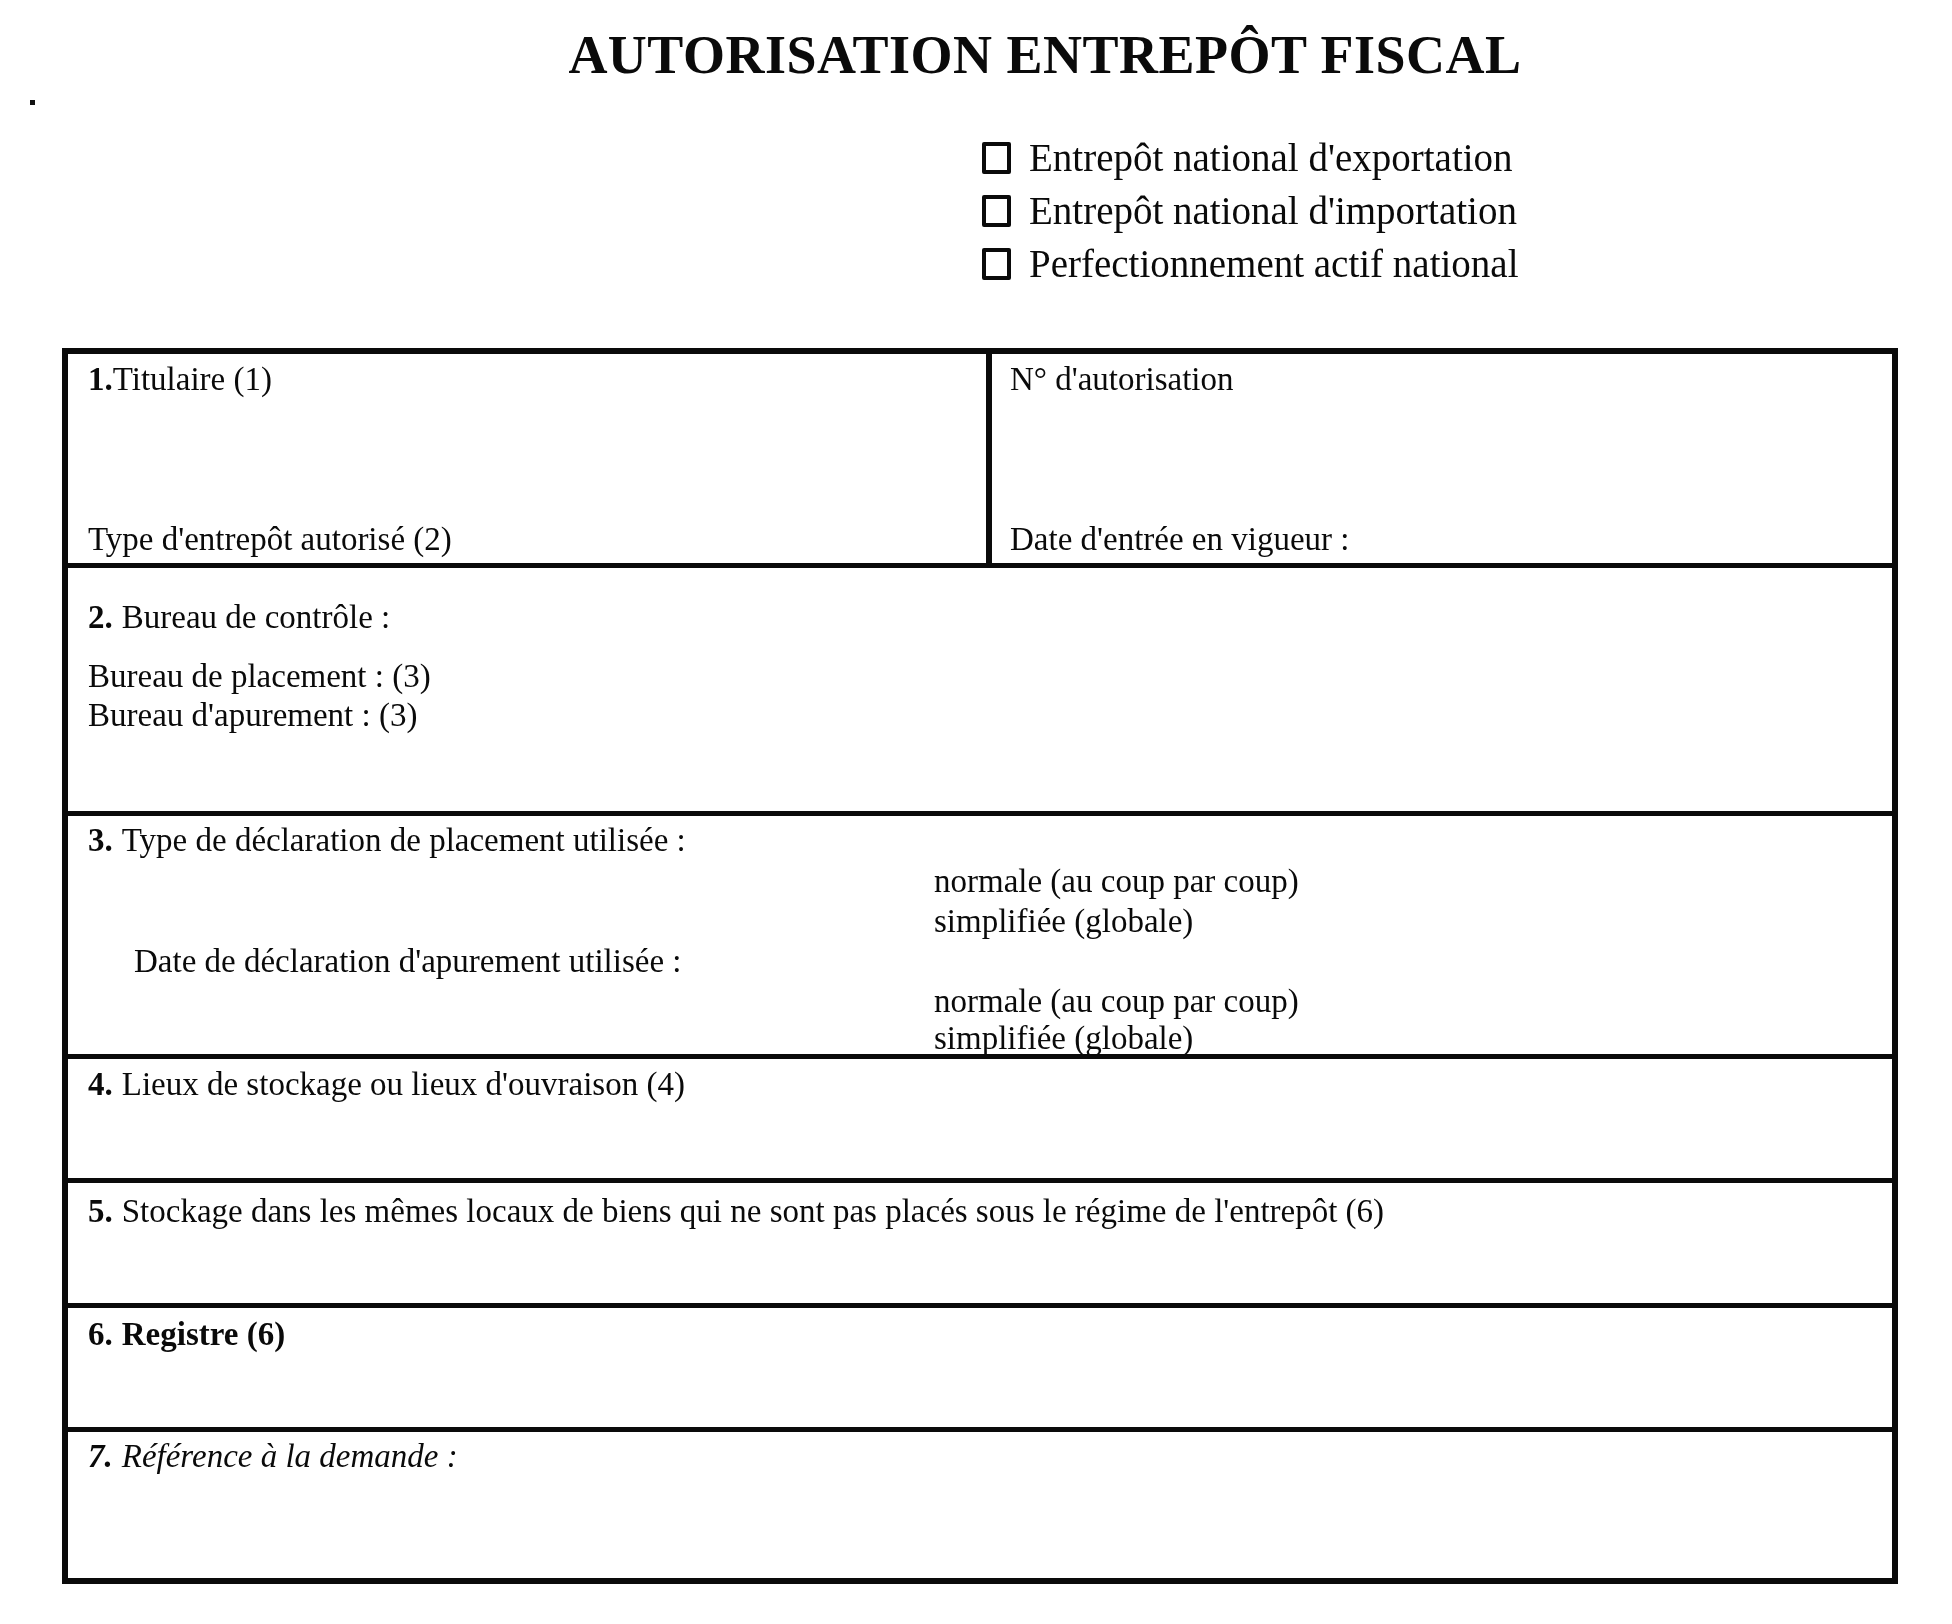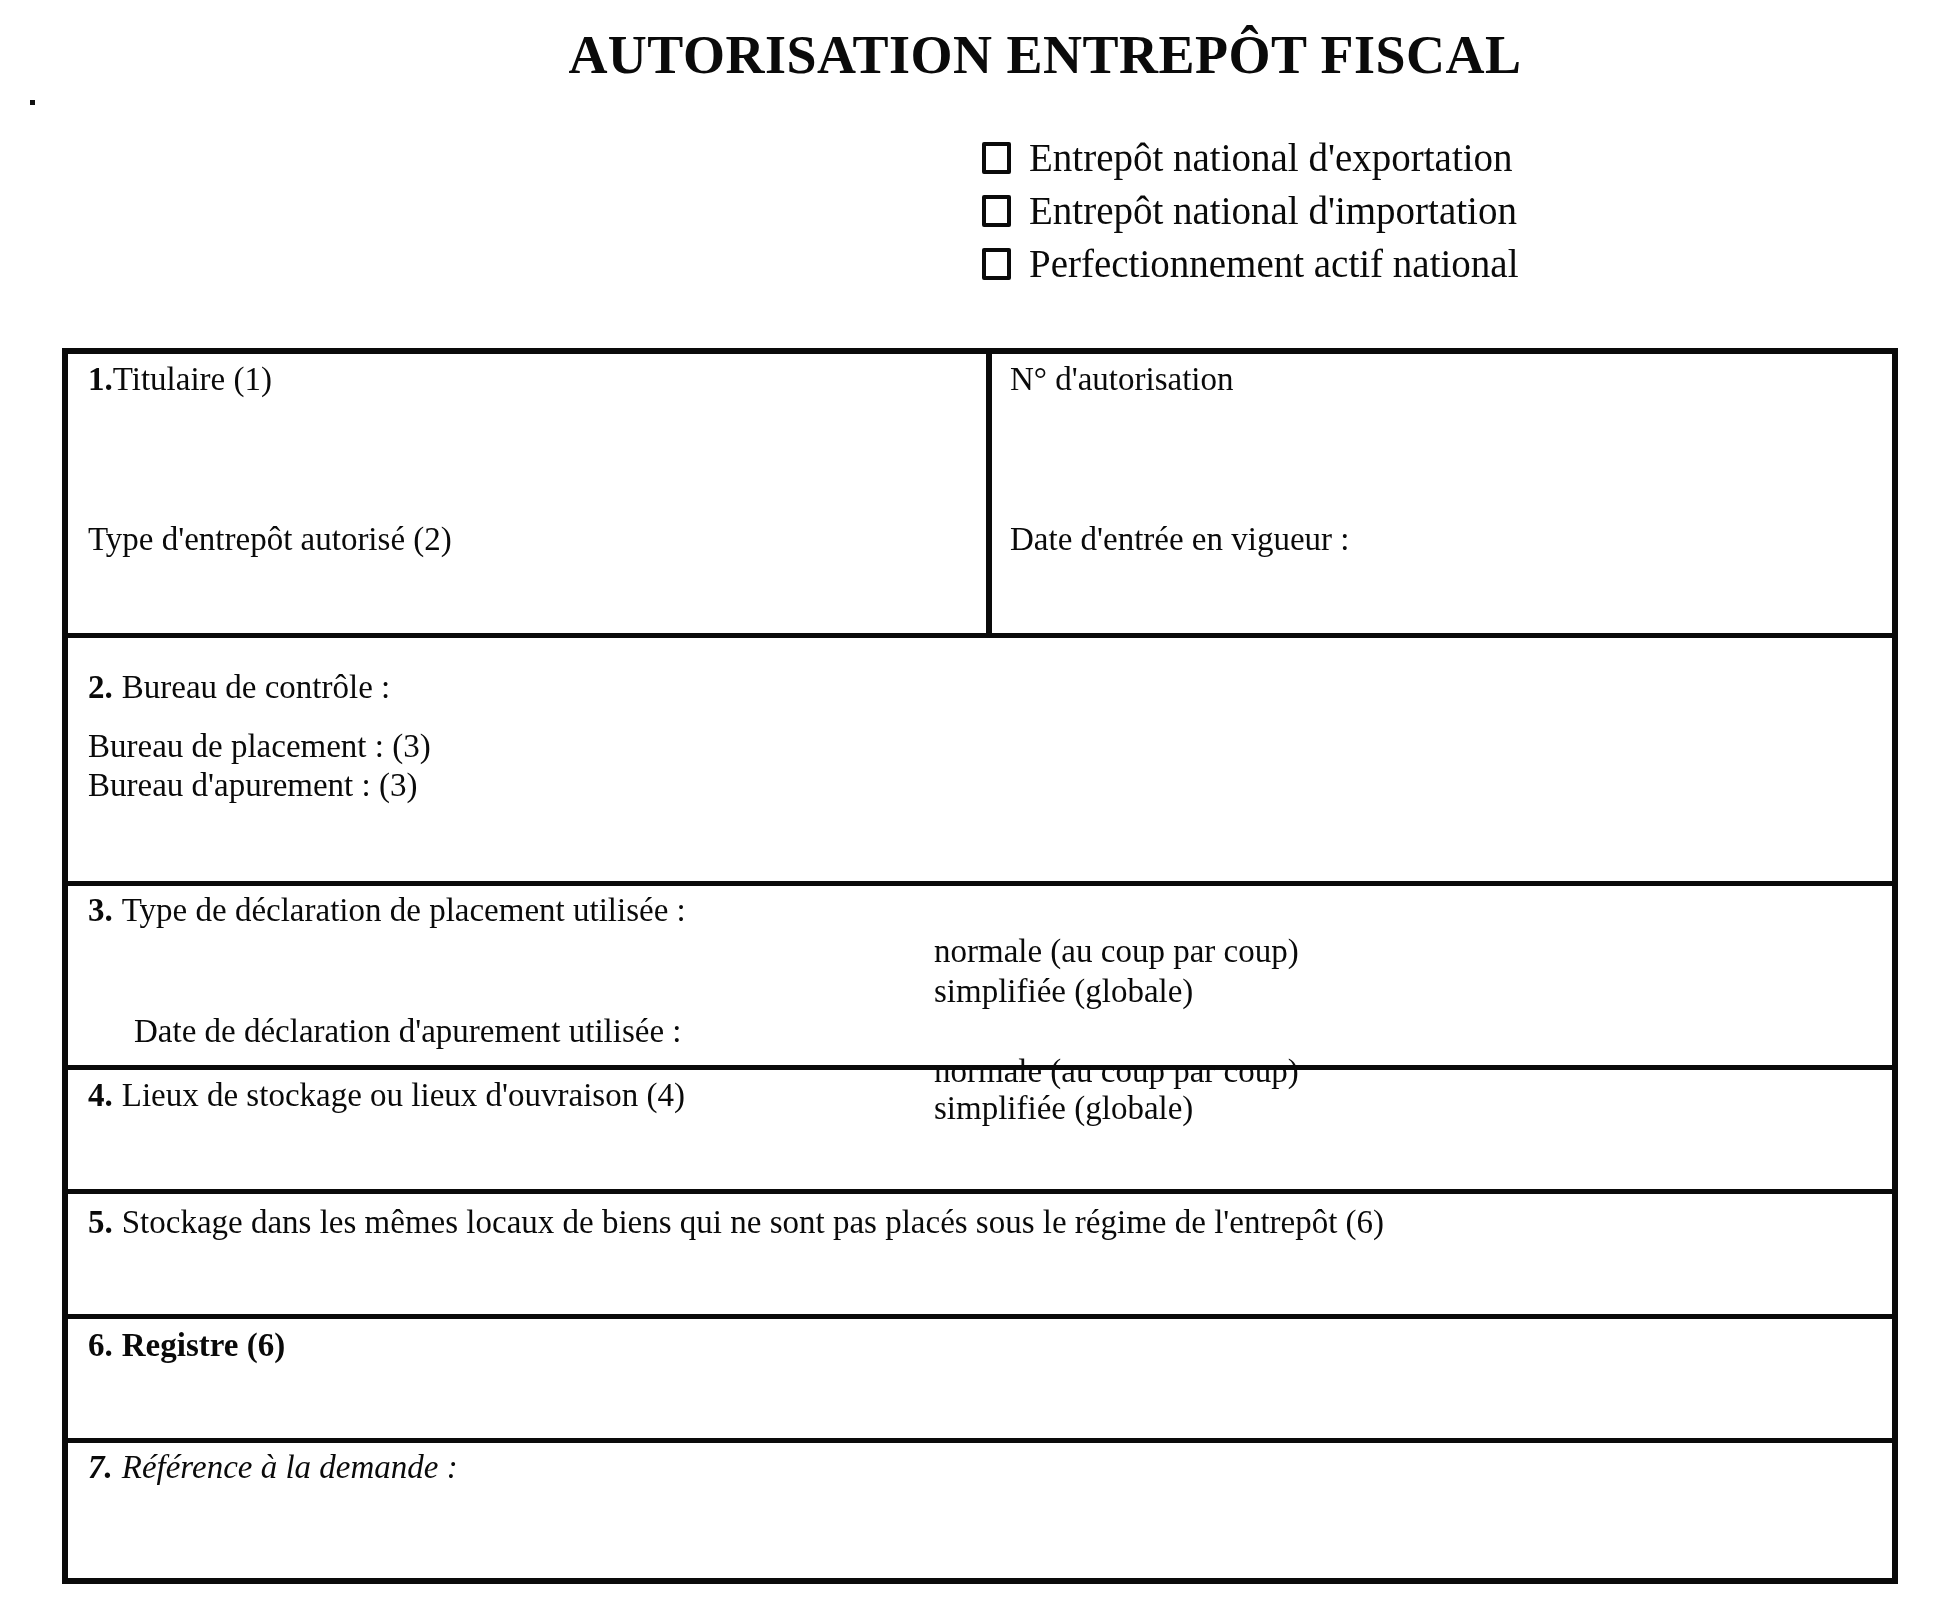--- a/index.html
+++ b/index.html
@@ -72,23 +72,23 @@
     font-size: 33px;
   }
   .row {
     position: relative;
     box-sizing: border-box;
     border-bottom: 5px solid #0a0a0a;
     width: 100%;
   }
   .row:last-child { border-bottom: none; }
 
-  .row-1 { height: 284px; display: flex; }
+  .row-1 { height: 214px; display: flex; }
   .row-2 { height: 248px; }
-  .row-3 { height: 184px; }
+  .row-3 { height: 243px; }
   .row-4 { height: 124px; }
   .row-5 { height: 125px; }
   .row-6 { height: 124px; }
   .row-7 { height: 97px; font-style: italic; }
 
   .cell {
     position: relative;
     box-sizing: border-box;
     height: 100%;
   }

